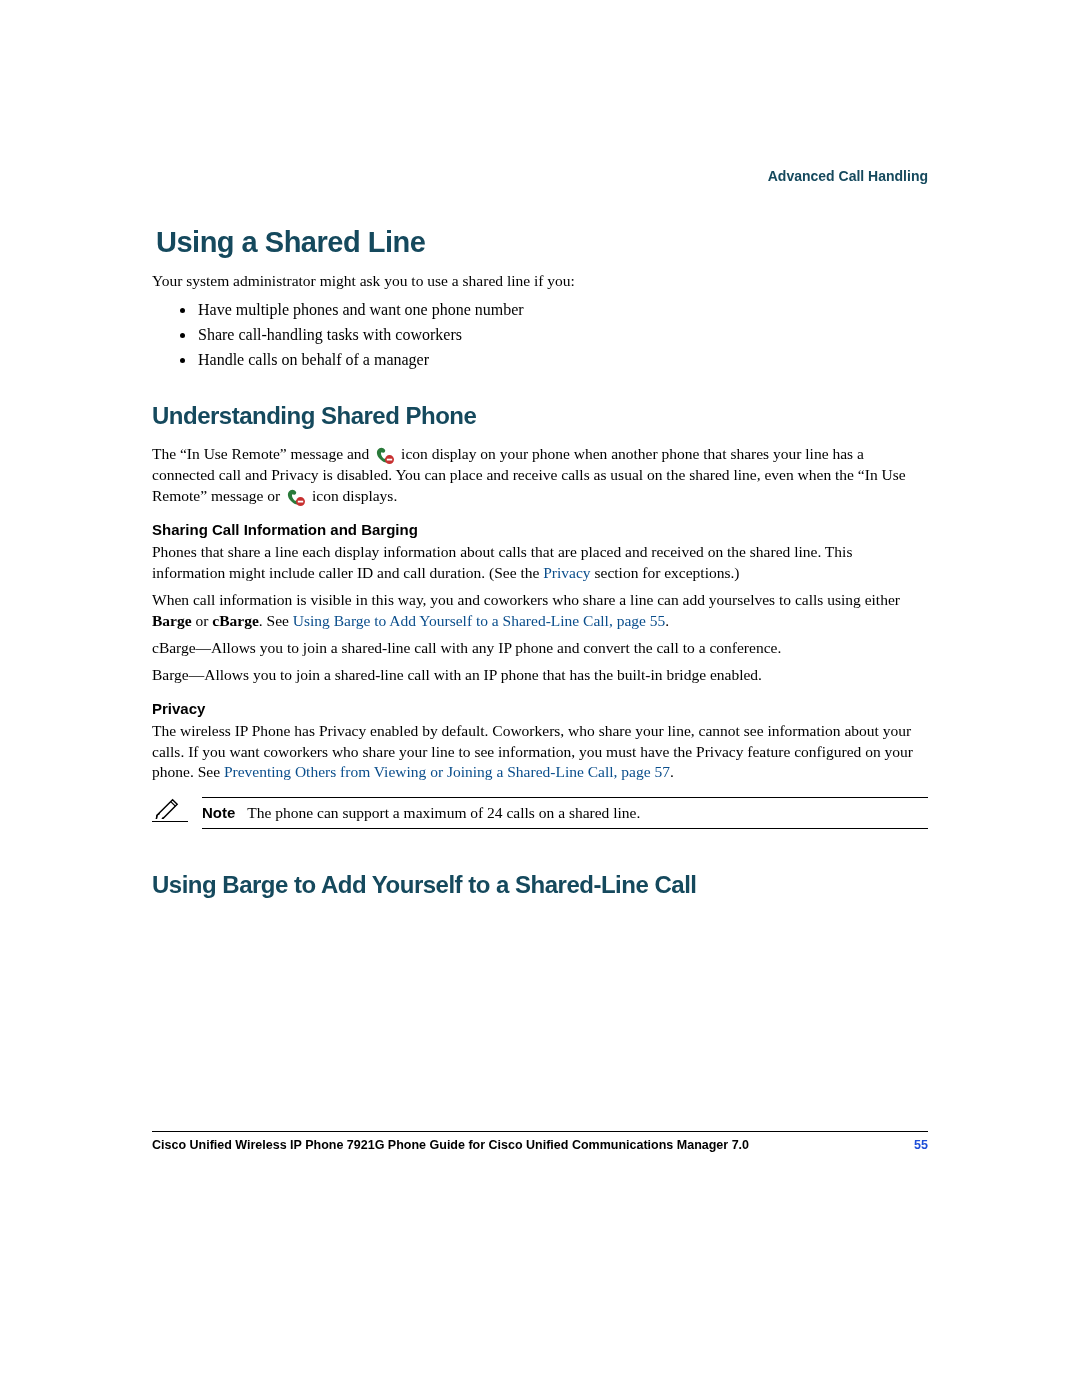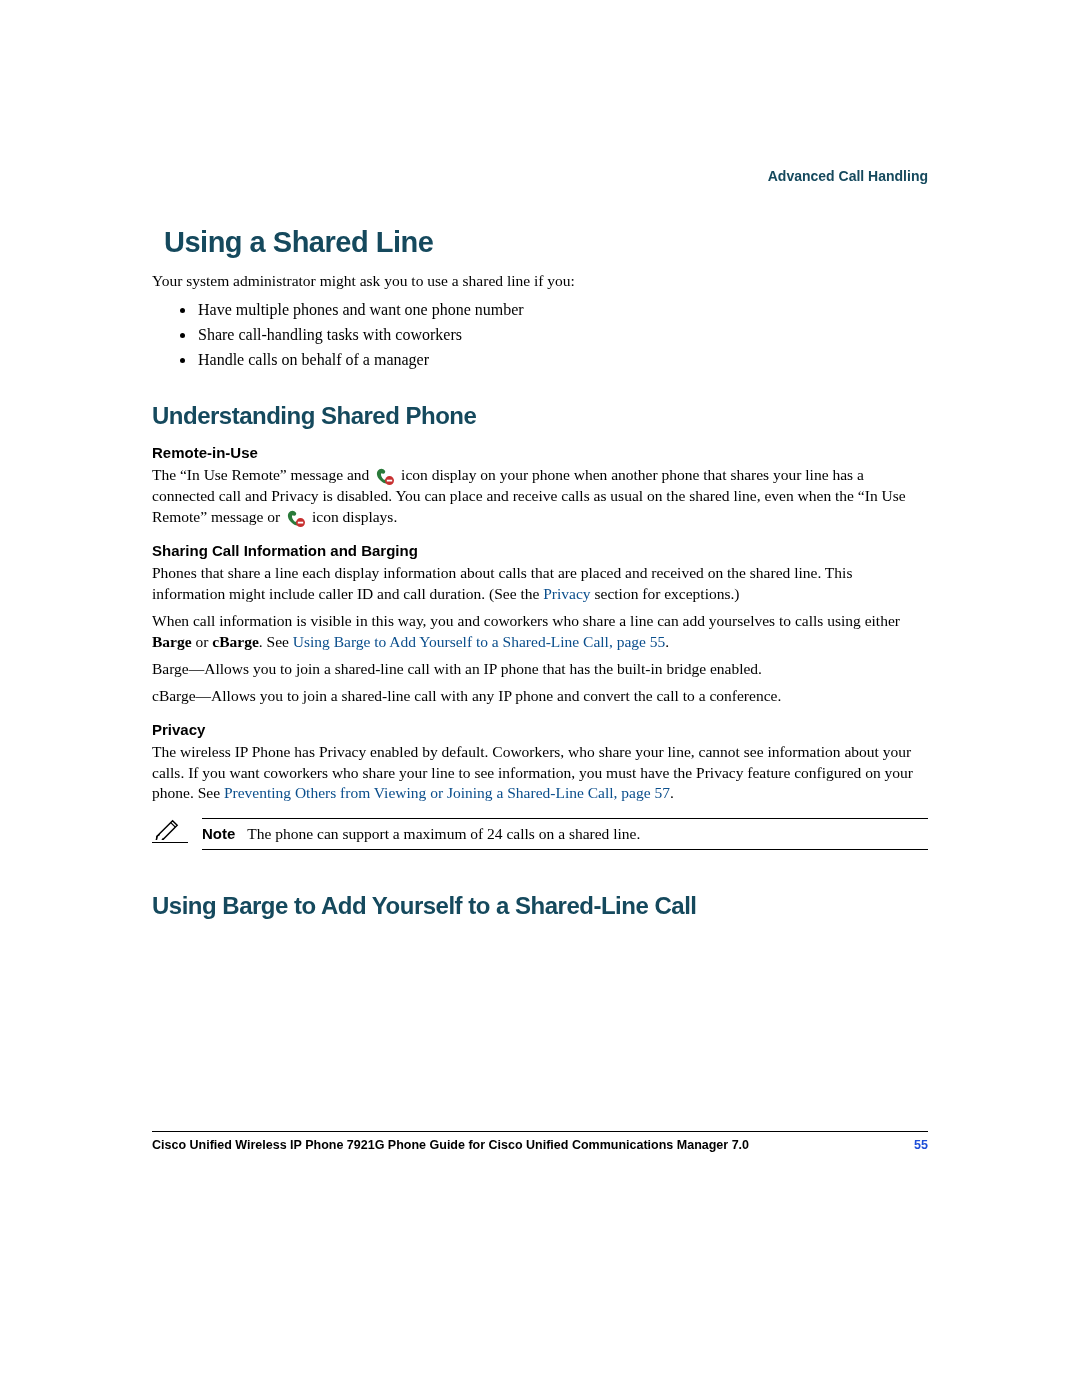--- a/index.html
+++ b/index.html
@@ -23,21 +23,21 @@
     font-family: Arial, Helvetica, sans-serif;
     font-weight: bold;
     font-size: 14px;
     color: #15495d;
   }
   .h1 {
     font-family: Arial, Helvetica, sans-serif;
     font-weight: bold;
     font-size: 29px;
     color: #15495d;
-    margin: 58px 0 12px 12px;
+    margin: 58px 0 12px 4px;
     letter-spacing: -0.5px;
   }
   .h2 {
     font-family: Arial, Helvetica, sans-serif;
     font-weight: bold;
     font-size: 24px;
     color: #15495d;
     margin: 30px 0 14px 0;
     letter-spacing: -0.5px;
   }
@@ -141,21 +141,20 @@
   <p class="body">Your system administrator might ask you to use a shared line if you:</p>
 
   <ul class="bullets">
     <li>Have multiple phones and want one phone number</li>
     <li>Share call-handling tasks with coworkers</li>
     <li>Handle calls on behalf of a manager</li>
   </ul>
 
   <h2 class="h2">Understanding Shared Phone</h2>
 
-  <h3 class="h3">Remote-in-Use</h3>
   <p class="body">
     <span>The “In Use Remote” message and </span>
     <span class="handset-icon">
       <svg viewBox="0 0 24 20">
         <path d="M4 3 C6 0 10 0 12 3 C13 5 11 7 9 6 C7 5 7 8 9 11 C11 14 13 13 14 12 C16 11 18 13 17 15 C15 18 11 18 7 14 C3 10 2 6 4 3 Z" fill="#2a7a3a"></path>
         <circle cx="17" cy="14" r="5" fill="#c73030"></circle>
         <rect x="14" y="13" width="6" height="2" fill="#fff"></rect>
       </svg>
     </span>
     <span> icon display on your phone when another phone that shares your line has a connected call and Privacy is disabled. You can place and receive calls as usual on the shared line, even when the “In Use Remote” message or </span>
@@ -169,22 +168,22 @@
     <span> icon displays.</span>
   </p>
 
   <h3 class="h3">Sharing Call Information and Barging</h3>
   <p class="body">
     <span>Phones that share a line each display information about calls that are placed and received on the shared line. This information might include caller ID and call duration. (See the </span><span class="link">Privacy</span><span> section for exceptions.)</span>
   </p>
   <p class="body">
     <span>When call information is visible in this way, you and coworkers who share a line can add yourselves to calls using either </span><span class="bold">Barge</span><span> or </span><span class="bold">cBarge</span><span>. See </span><span class="link">Using Barge to Add Yourself to a Shared-Line Call, page&nbsp;55</span><span>.</span>
   </p>
+  <p class="body">cBarge—Allows you to join a shared-line call with any IP phone and convert the call to a conference.</p>
   <p class="body">Barge—Allows you to join a shared-line call with an IP phone that has the built-in bridge enabled.</p>
-  <p class="body">cBarge—Allows you to join a shared-line call with any IP phone and convert the call to a conference.</p>
 
   <h3 class="h3">Privacy</h3>
   <p class="body">
     <span>The wireless IP Phone has Privacy enabled by default. Coworkers, who share your line, cannot see information about your calls. If you want coworkers who share your line to see information, you must have the Privacy feature configured on your phone. See </span><span class="link">Preventing Others from Viewing or Joining a Shared-Line Call, page&nbsp;57</span><span>.</span>
   </p>
 
   <div class="note-block">
     <div class="note-icon-col">
       <svg class="note-pencil" viewBox="0 0 30 24">
         <path d="M3 20 L20 3 L25 8 L8 25 L2 26 Z" fill="none" stroke="#000" stroke-width="1.6"></path>

